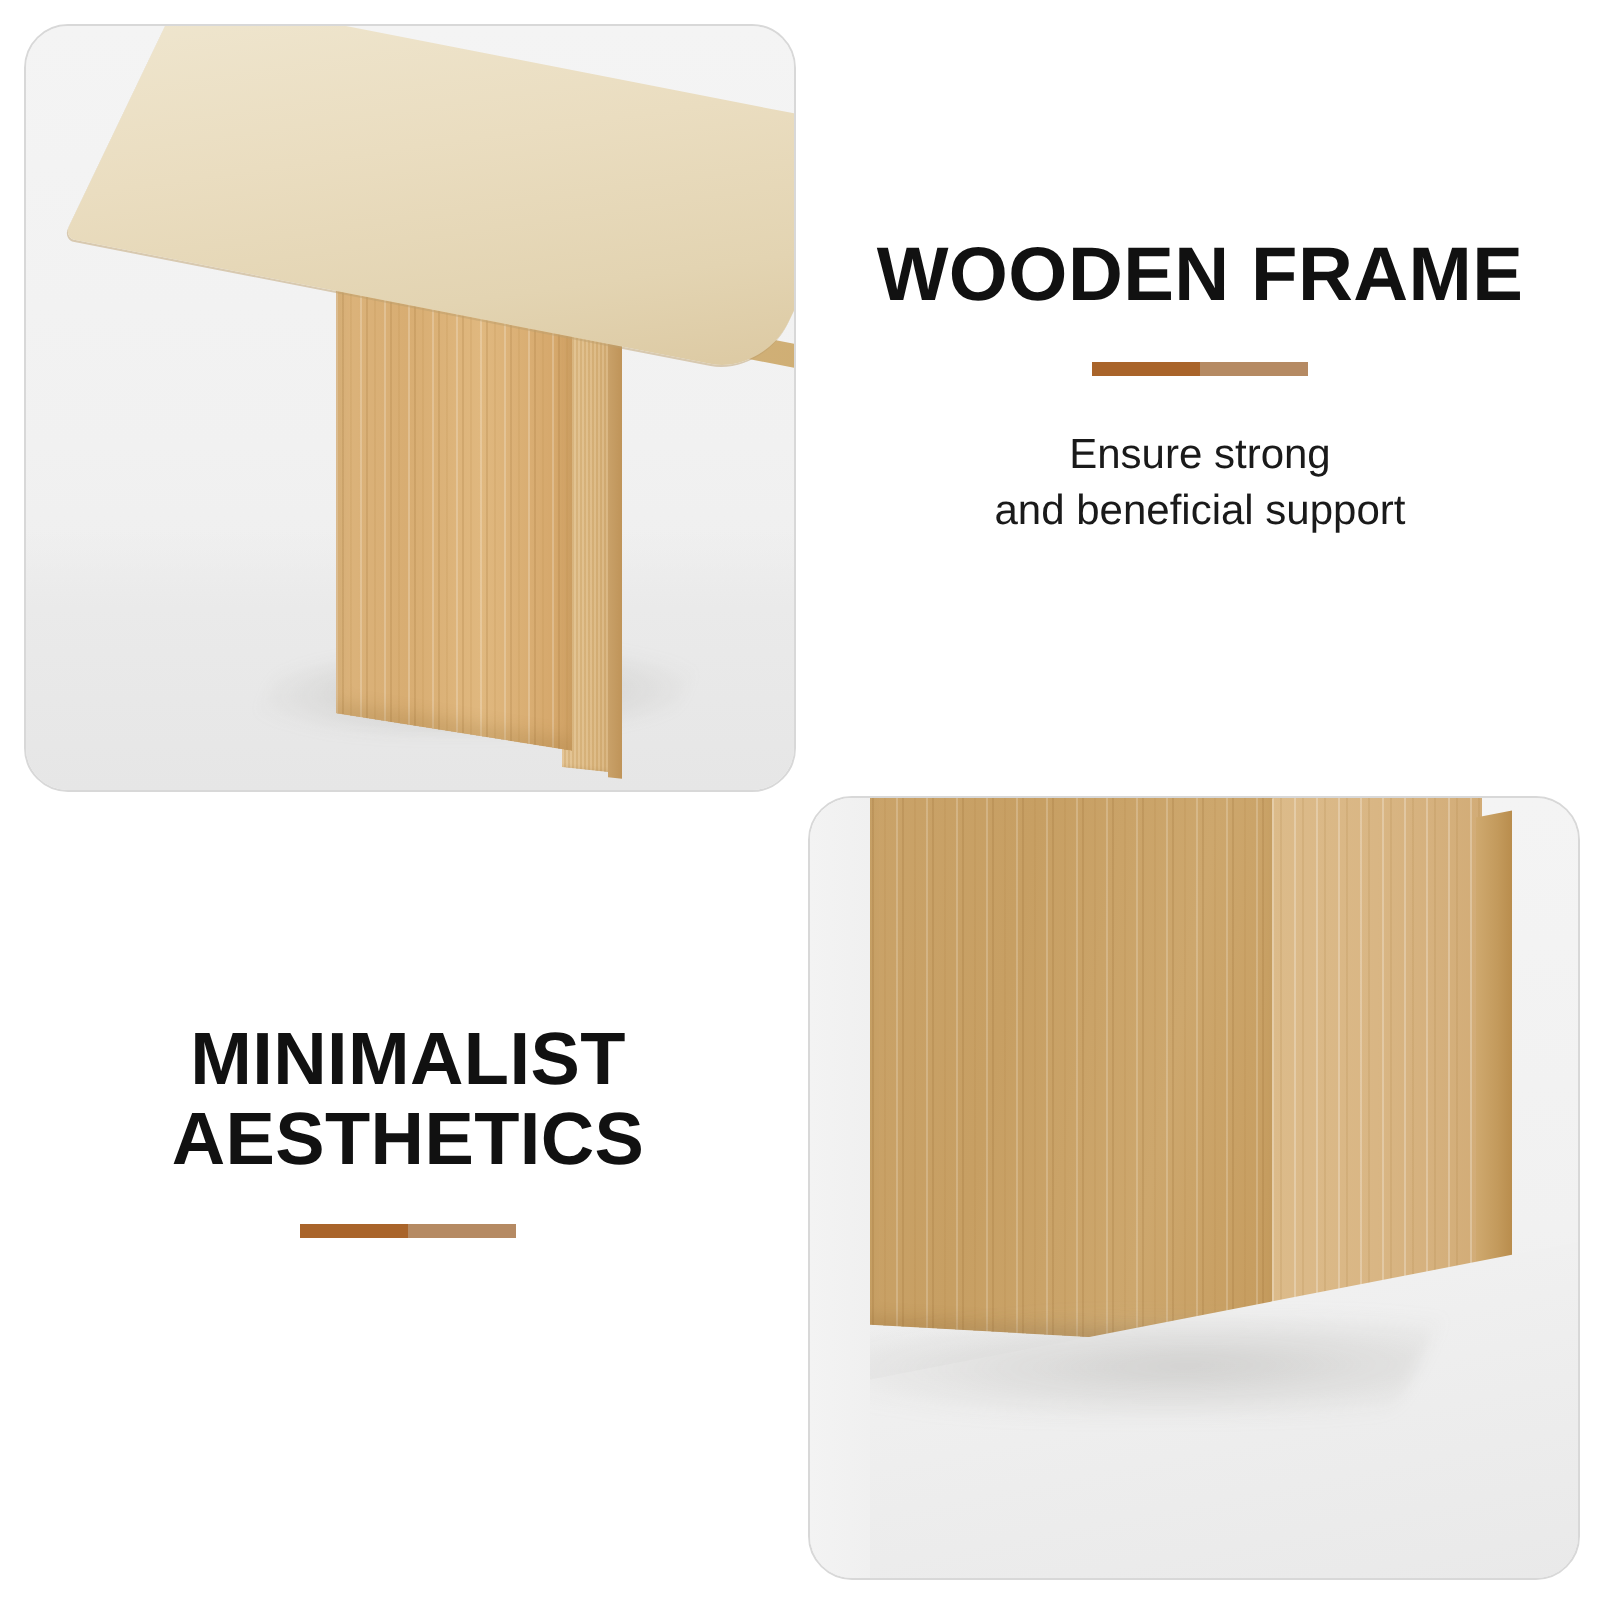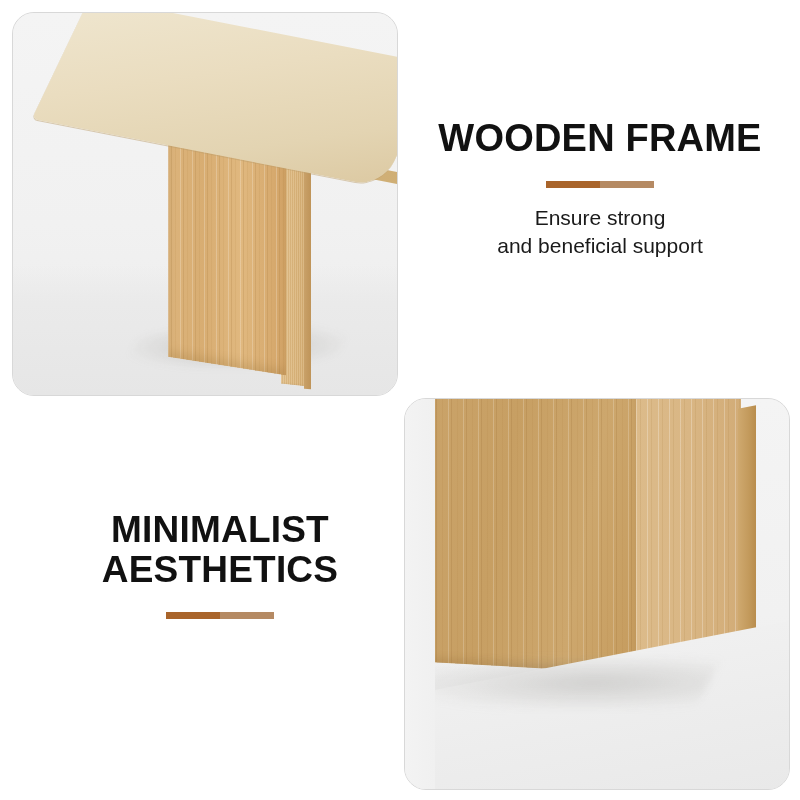--- a/index.html
+++ b/index.html
@@ -221,21 +221,21 @@
   .text-block {
     position: absolute;
     text-align: center;
   }
   .tb-top-right {
     left: 404px;
     top: 118px;
     width: 392px;
   }
   .tb-bottom-left {
-    left: 24px;
+    left: 8px;
     top: 510px;
     width: 392px;
     text-align: center;
   }
 
   .headline {
     margin: 0;
     color: #111111;
     font-weight: bold;
     font-size: 38px;
@@ -250,21 +250,21 @@
   .rule {
     width: 108px;
     height: 7px;
     margin: 22px auto 0 auto;
     display: flex;
   }
   .rule-dark { width: 50%; height: 100%; }
   .rule-light { width: 50%; height: 100%; }
 
   .subline {
-    margin: 16px 0 0 0;
+    margin: 26px 0 0 0;
     color: #1a1a1a;
     font-size: 21px;
     line-height: 1.34;
     white-space: pre-line;
   }
   .tb-bottom-left .subline { margin-top: 26px; }
 </style>
 </head>
 <body>
 

